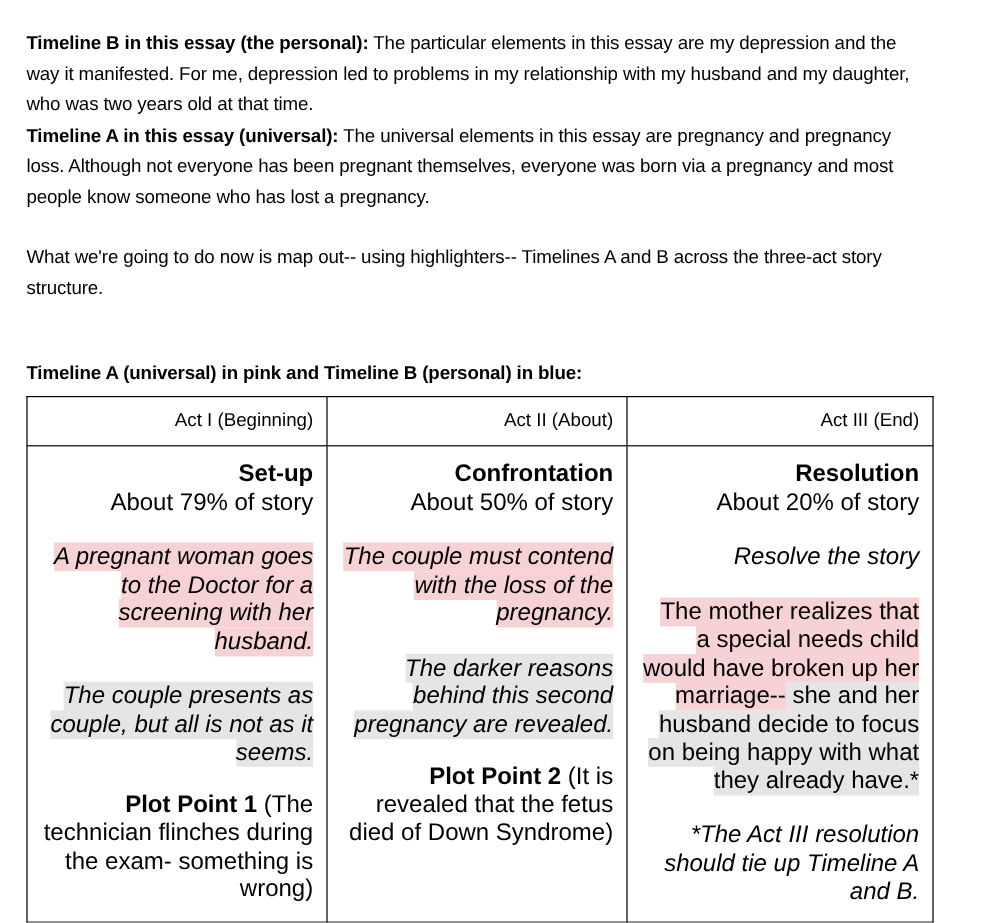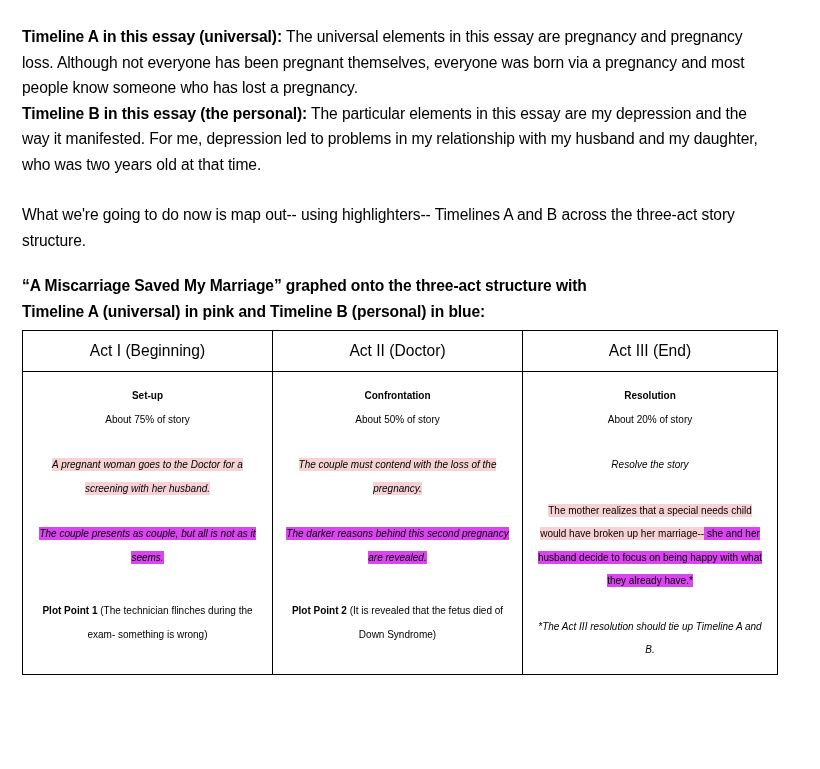--- a/index.html
+++ b/index.html
@@ -45,33 +45,33 @@
     width: 755px;
     table-layout: fixed;
     margin-top: 6px;
   }
   table.acts col.c1 { width: 250px; }
   table.acts col.c2 { width: 250px; }
   table.acts col.c3 { width: 255px; }
   table.acts th, table.acts td {
     border: 1.6px solid #000000;
     vertical-align: top;
-    text-align: center;
+    text-align: right;
     padding: 24px 11px 10px 11px;
   }
   table.acts th {
     font-weight: normal;
     font-size: 15.6px;
     line-height: 22px;
     height: 22px;
     padding-top: 9px;
     padding-bottom: 9px;
   }
   table.acts td {
-    font-size: 10px;
+    font-size: 20px;
     line-height: 23.5px;
     padding-top: 12px;
     padding-bottom: 12px;
   }
   .cell-title {
     font-weight: bold;
     display: block;
   }
   .cell-sub { display: block; }
   .hl-wrap {
@@ -80,69 +80,69 @@
   }
   .hl-text {
     font-style: italic;
     line-height: 23.5px;
     box-decoration-break: clone;
     -webkit-box-decoration-break: clone;
     padding: 1px 0;
   }
   .hl-text.plain { font-style: normal; }
   .hl-pink { background: #f6d2d4; }
-  .hl-blue { background: #d946ef; }
+  .hl-blue { background: #e5e5e5; }
   .hl-none { background: transparent; font-style: italic; }
-  .plotpoint { display: block; margin-top: 30px; }
+  .plotpoint { display: block; margin-top: 20px; }
   .plotpoint b { font-weight: bold; }
   .footnote {
     display: block;
     margin-top: 22px;
     font-style: italic;
   }
 </style>
 </head>
 <body>
 
 <div class="page">
 
+  <p class="para"><b>Timeline B in this essay (the personal):</b><span> The particular elements in this essay are my depression and the way it manifested. For me, depression led to problems in my relationship with my husband and my daughter, who was two years old at that time.</span></p>
+
   <p class="para"><b>Timeline A in this essay (universal):</b><span> The universal elements in this essay are pregnancy and pregnancy loss. Although not everyone has been pregnant themselves, everyone was born via a pregnancy and most people know someone who has lost a pregnancy.</span></p>
-
-  <p class="para"><b>Timeline B in this essay (the personal):</b><span> The particular elements in this essay are my depression and the way it manifested. For me, depression led to problems in my relationship with my husband and my daughter, who was two years old at that time.</span></p>
 
   <div class="spacer-sm"></div>
 
   <p class="para">What we're going to do now is map out-- using highlighters-- Timelines A and B across the three-act story structure.</p>
 
   <div class="spacer-xs"></div>
 
   <div class="heading-block">
-    <span>“A Miscarriage Saved My Marriage” graphed onto the three-act structure with</span><br>
+    <br>
     <span>Timeline A (universal) in pink and Timeline B (personal) in blue:</span>
   </div>
 
   <table class="acts">
     <colgroup>
       <col class="c1">
         <col class="c2">
         <col class="c3">
     </colgroup>
     <thead>
       <tr>
         <th>Act I (Beginning)</th>
-        <th>Act II (Doctor)</th>
+        <th>Act II (About)</th>
         <th>Act III (End)</th>
       </tr>
     </thead>
     <tbody>
       <tr>
 
         <td>
           <span class="cell-title">Set-up</span>
-          <span class="cell-sub">About 75% of story</span>
+          <span class="cell-sub">About 79% of story</span>
 
           <span class="hl-wrap"><span class="hl-text hl-pink">A pregnant woman goes to the Doctor for a screening with her husband.</span></span>
 
           <span class="hl-wrap"><span class="hl-text hl-blue">The couple presents as couple, but all is not as it seems.</span></span>
 
           <span class="plotpoint"><b>Plot Point 1</b><span> (The technician flinches during the exam- something is wrong)</span></span>
         </td>
 
         <td>
           <span class="cell-title">Confrontation</span>

